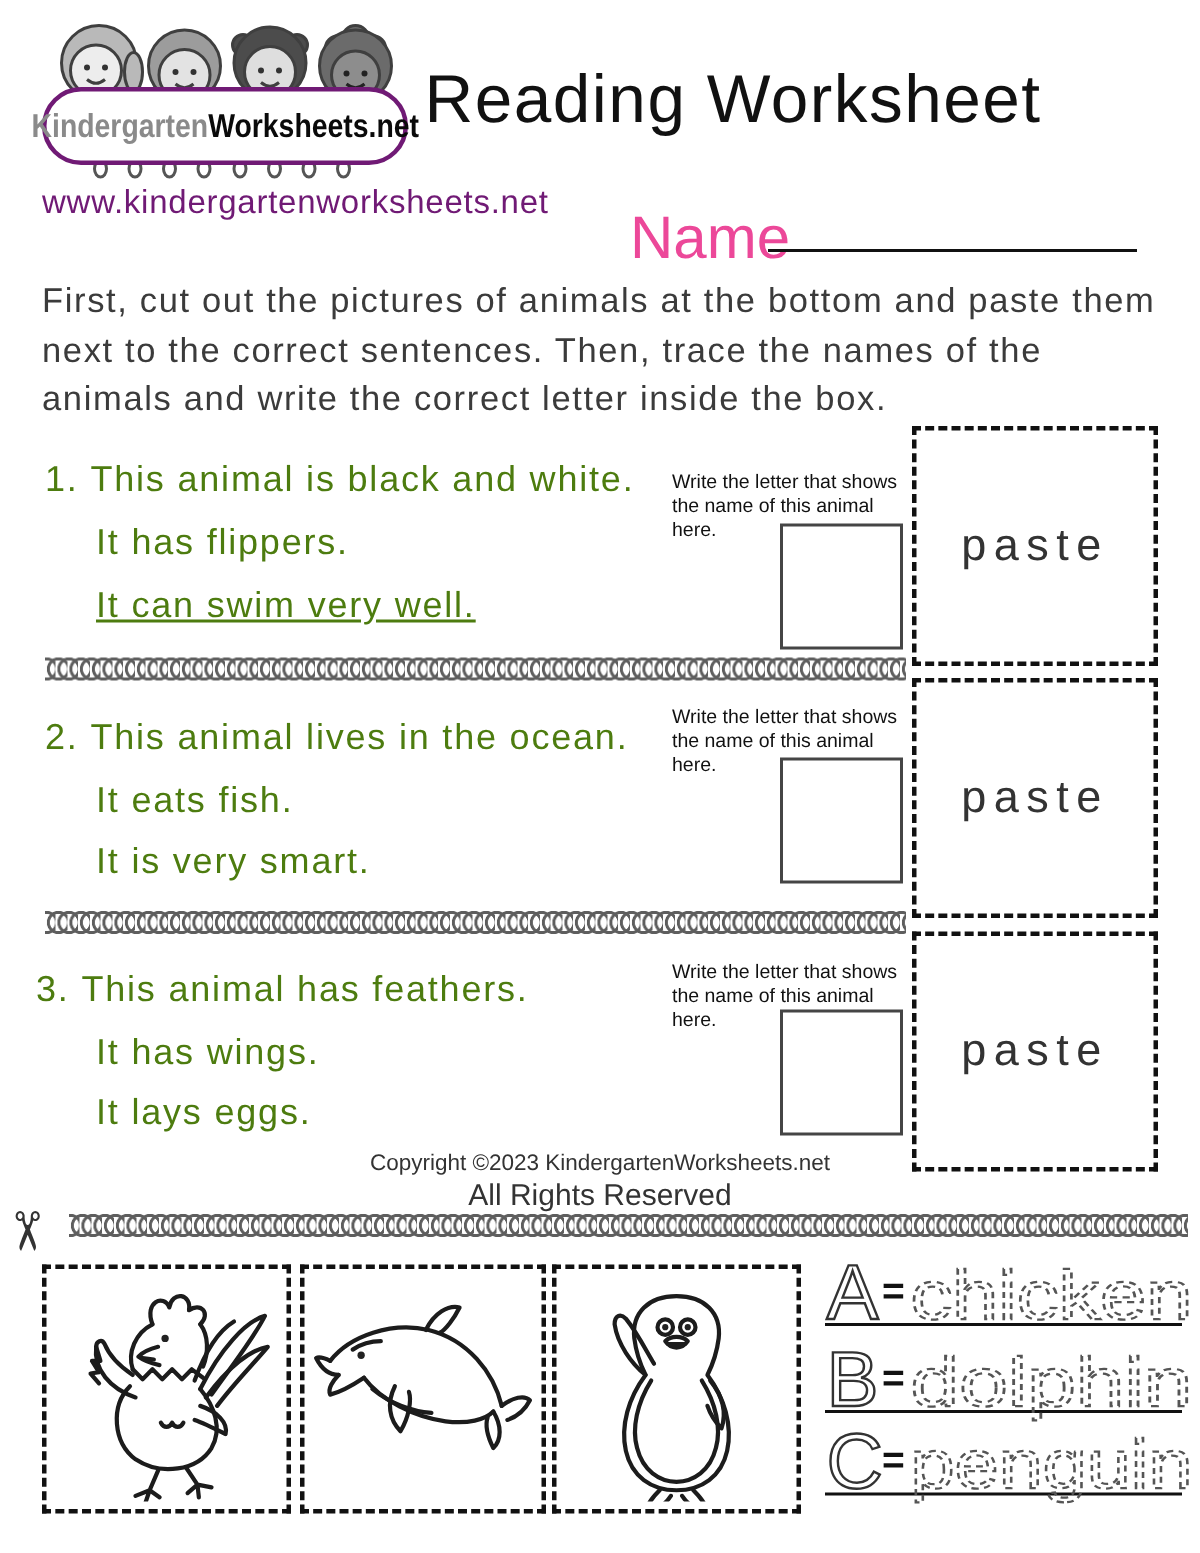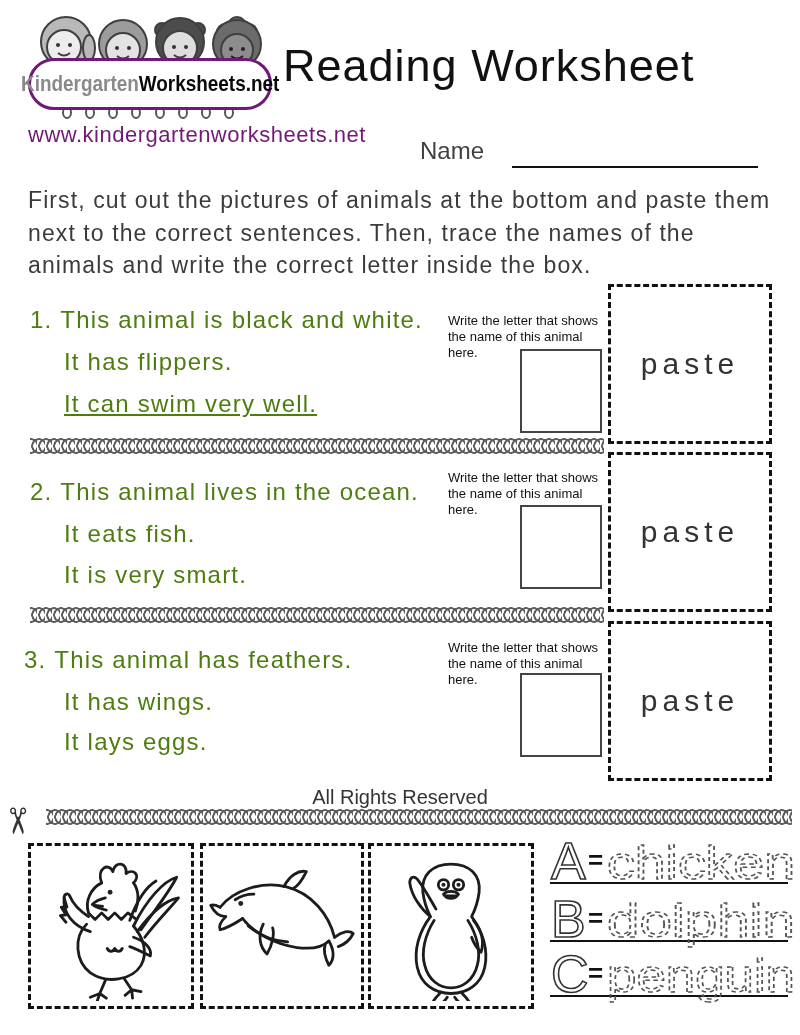--- a/index.html
+++ b/index.html
@@ -13,21 +13,21 @@
       display:flex;align-items:center;justify-content:center;white-space:nowrap;}
   .banner-inner{display:inline-block;transform:scaleX(.86);font-weight:bold;font-size:22px;letter-spacing:0;}
   .banner-primary{color:#8a8a8a;}
   .banner-secondary{color:#0a0a0a;}
   .logo-feet{position:absolute;left:62px;top:106px;width:172px;display:flex;justify-content:space-between;z-index:1;}
   .foot{width:6px;height:9px;border:2px solid #555;border-radius:50%;background:#fff;}
   .site-url{position:absolute;left:28px;top:122px;font-size:22px;color:#701a75;letter-spacing:.5px;}
 
   
   .page-title{position:absolute;left:283px;top:40px;margin:0;font-size:45px;font-weight:400;color:#111;letter-spacing:1px;}
-  .name-label{position:absolute;left:420px;top:137px;font-size:24px;color:#404040;}
+  .name-label{position:absolute;left:420px;top:137px;font-size:40px;color:#ec4899;}
   .name-line{position:absolute;left:512px;top:140px;width:246px;height:26px;border-bottom:2px solid #111;}
 
   
   .instructions{position:absolute;left:28px;top:184px;width:752px;margin:0;
       font-size:23px;line-height:32.5px;letter-spacing:1.1px;color:#3b3b3b;}
 
   
   .q-line{position:absolute;font-size:24px;letter-spacing:1.2px;color:#4d7c0f;white-space:nowrap;}
   .q-note{position:absolute;width:162px;font-size:13px;line-height:16px;color:#111;}
   .letter-box{position:absolute;width:78px;height:80px;border:2px solid #454545;background:#fff;}
@@ -157,20 +157,21 @@
     <div class="q-line" style="left:24px;top:646px;"><span>3.</span>&nbsp;<span>This animal has feathers.</span></div>
     <div class="q-line" style="left:64px;top:688px;">It has wings.</div>
     <div class="q-line" style="left:64px;top:728px;">It lays eggs.</div>
     <div class="q-note" style="left:448px;top:640px;">Write the letter that shows the name of this animal here.</div>
     <div class="letter-box" style="left:520px;top:673px;"></div>
     <div class="paste-box" style="top:621px;">
       <span class="paste-label">paste</span>
     </div>
   </section>
 
+  <div class="copyright1">Copyright ©2023 KindergartenWorksheets.net</div>
   <div class="copyright2">All Rights Reserved</div>
 
   <span class="scissors">✂</span>
   <div class="chain cut-chain"></div>
 
   <div class="cut-box" style="left:28px;">
     <svg viewBox="0 0 160 160">
       <g class="animal">
 
         <path d="M104,80 C118,52 136,32 150,28 C142,44 126,64 112,84"></path>

